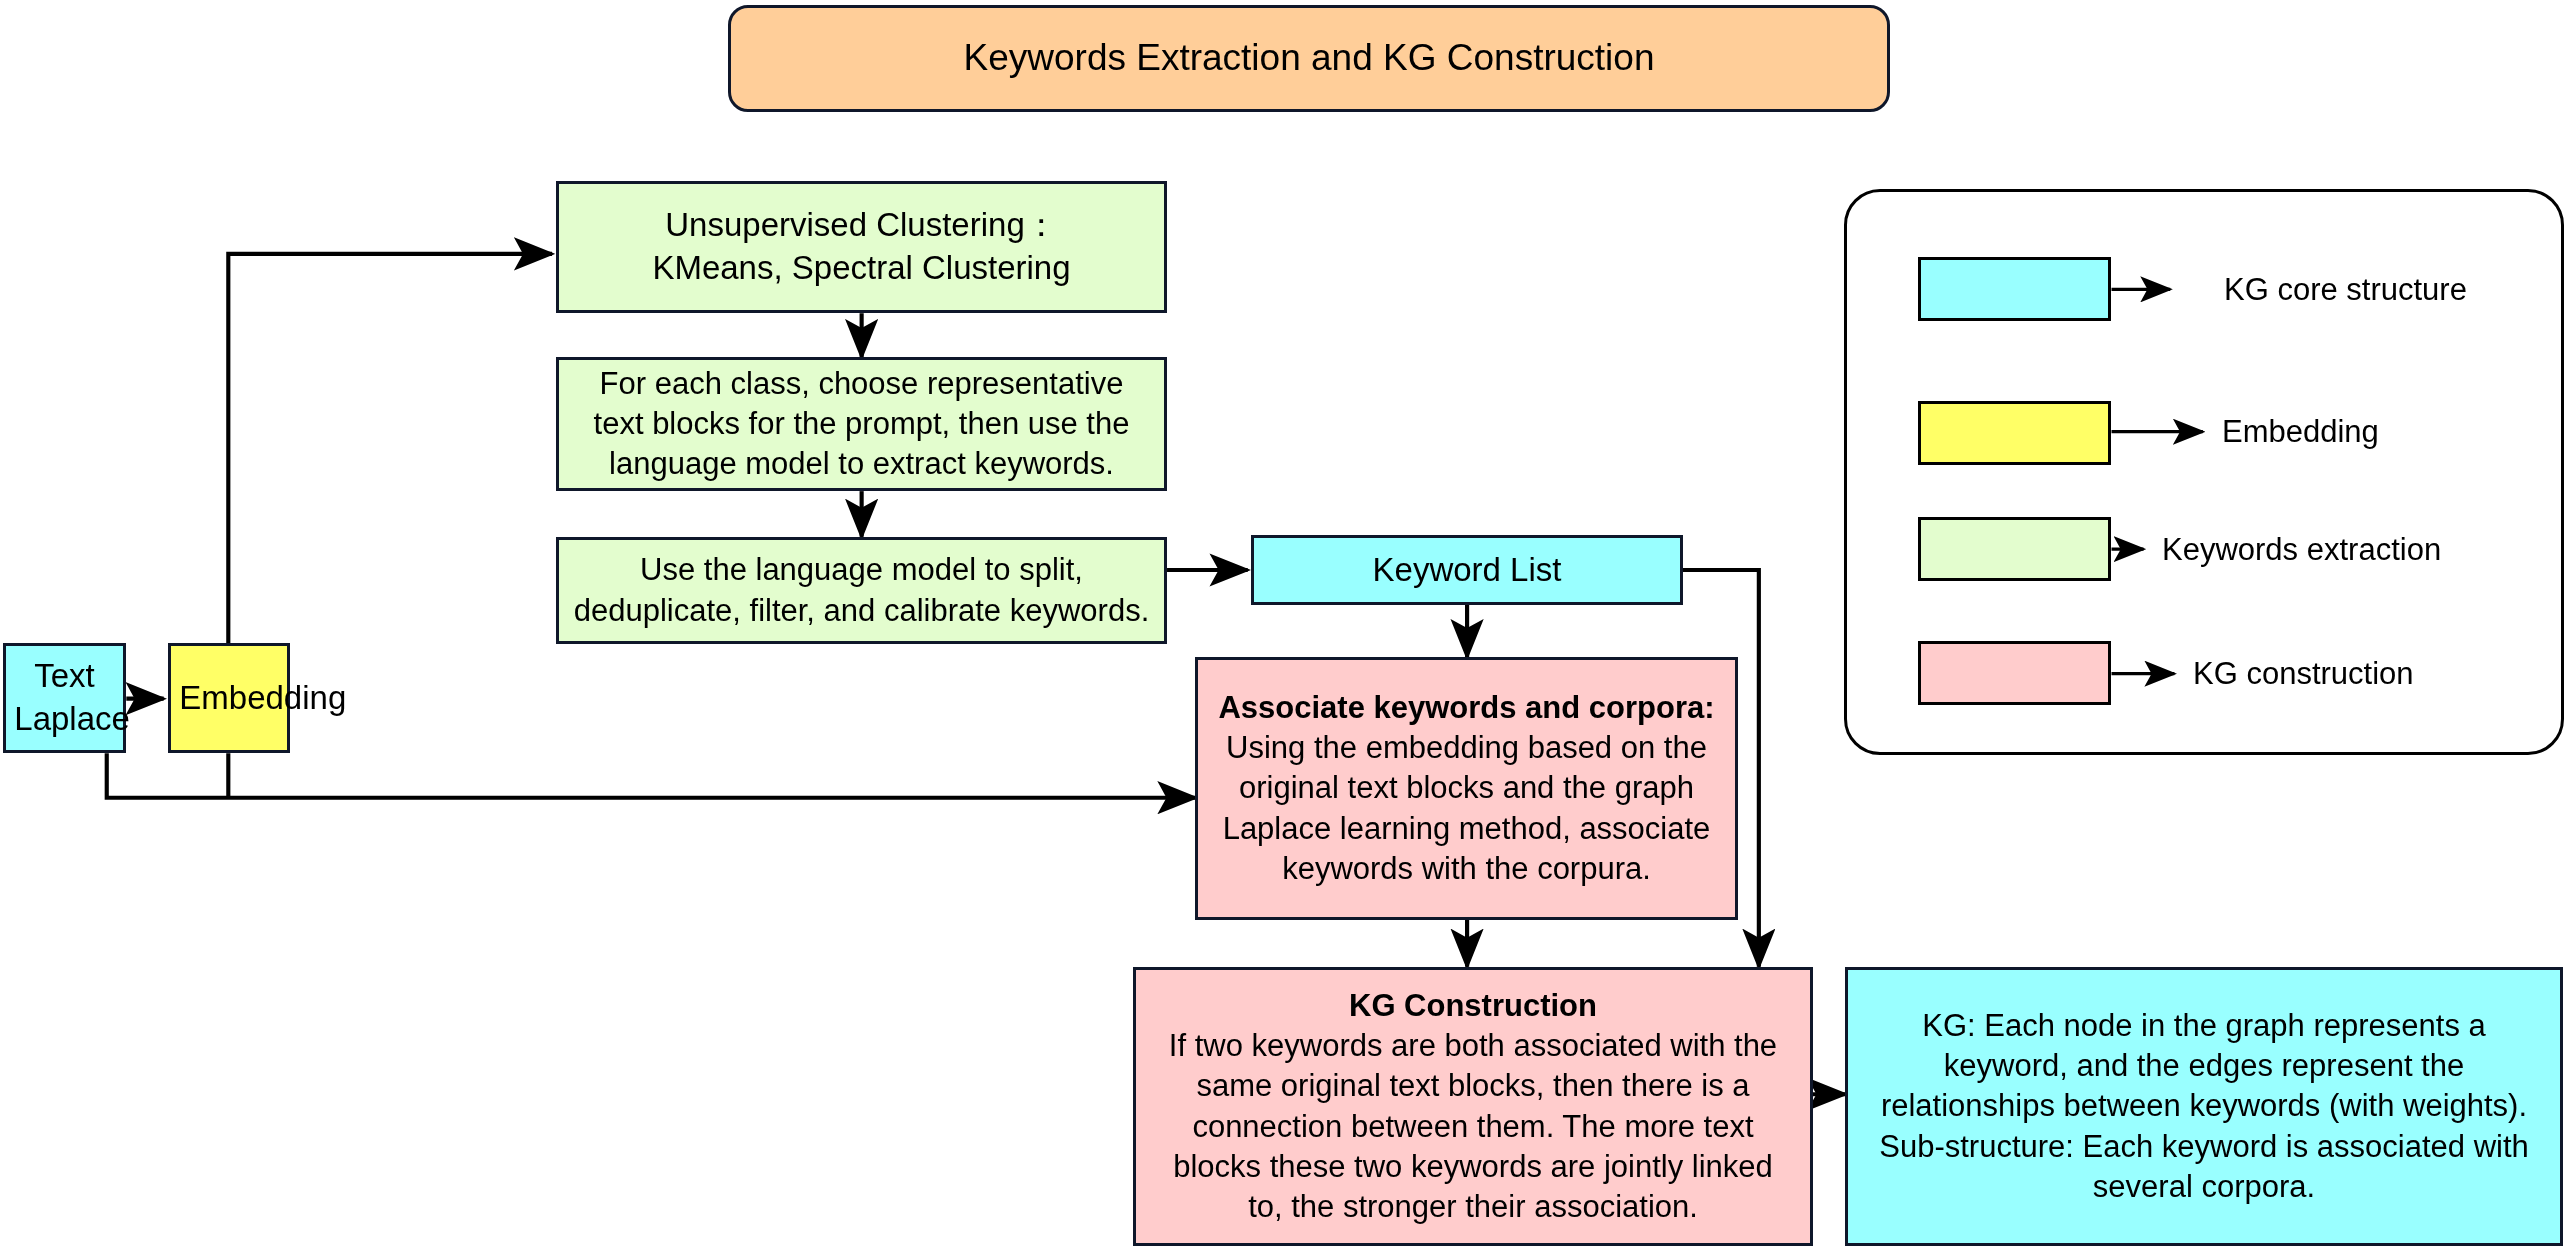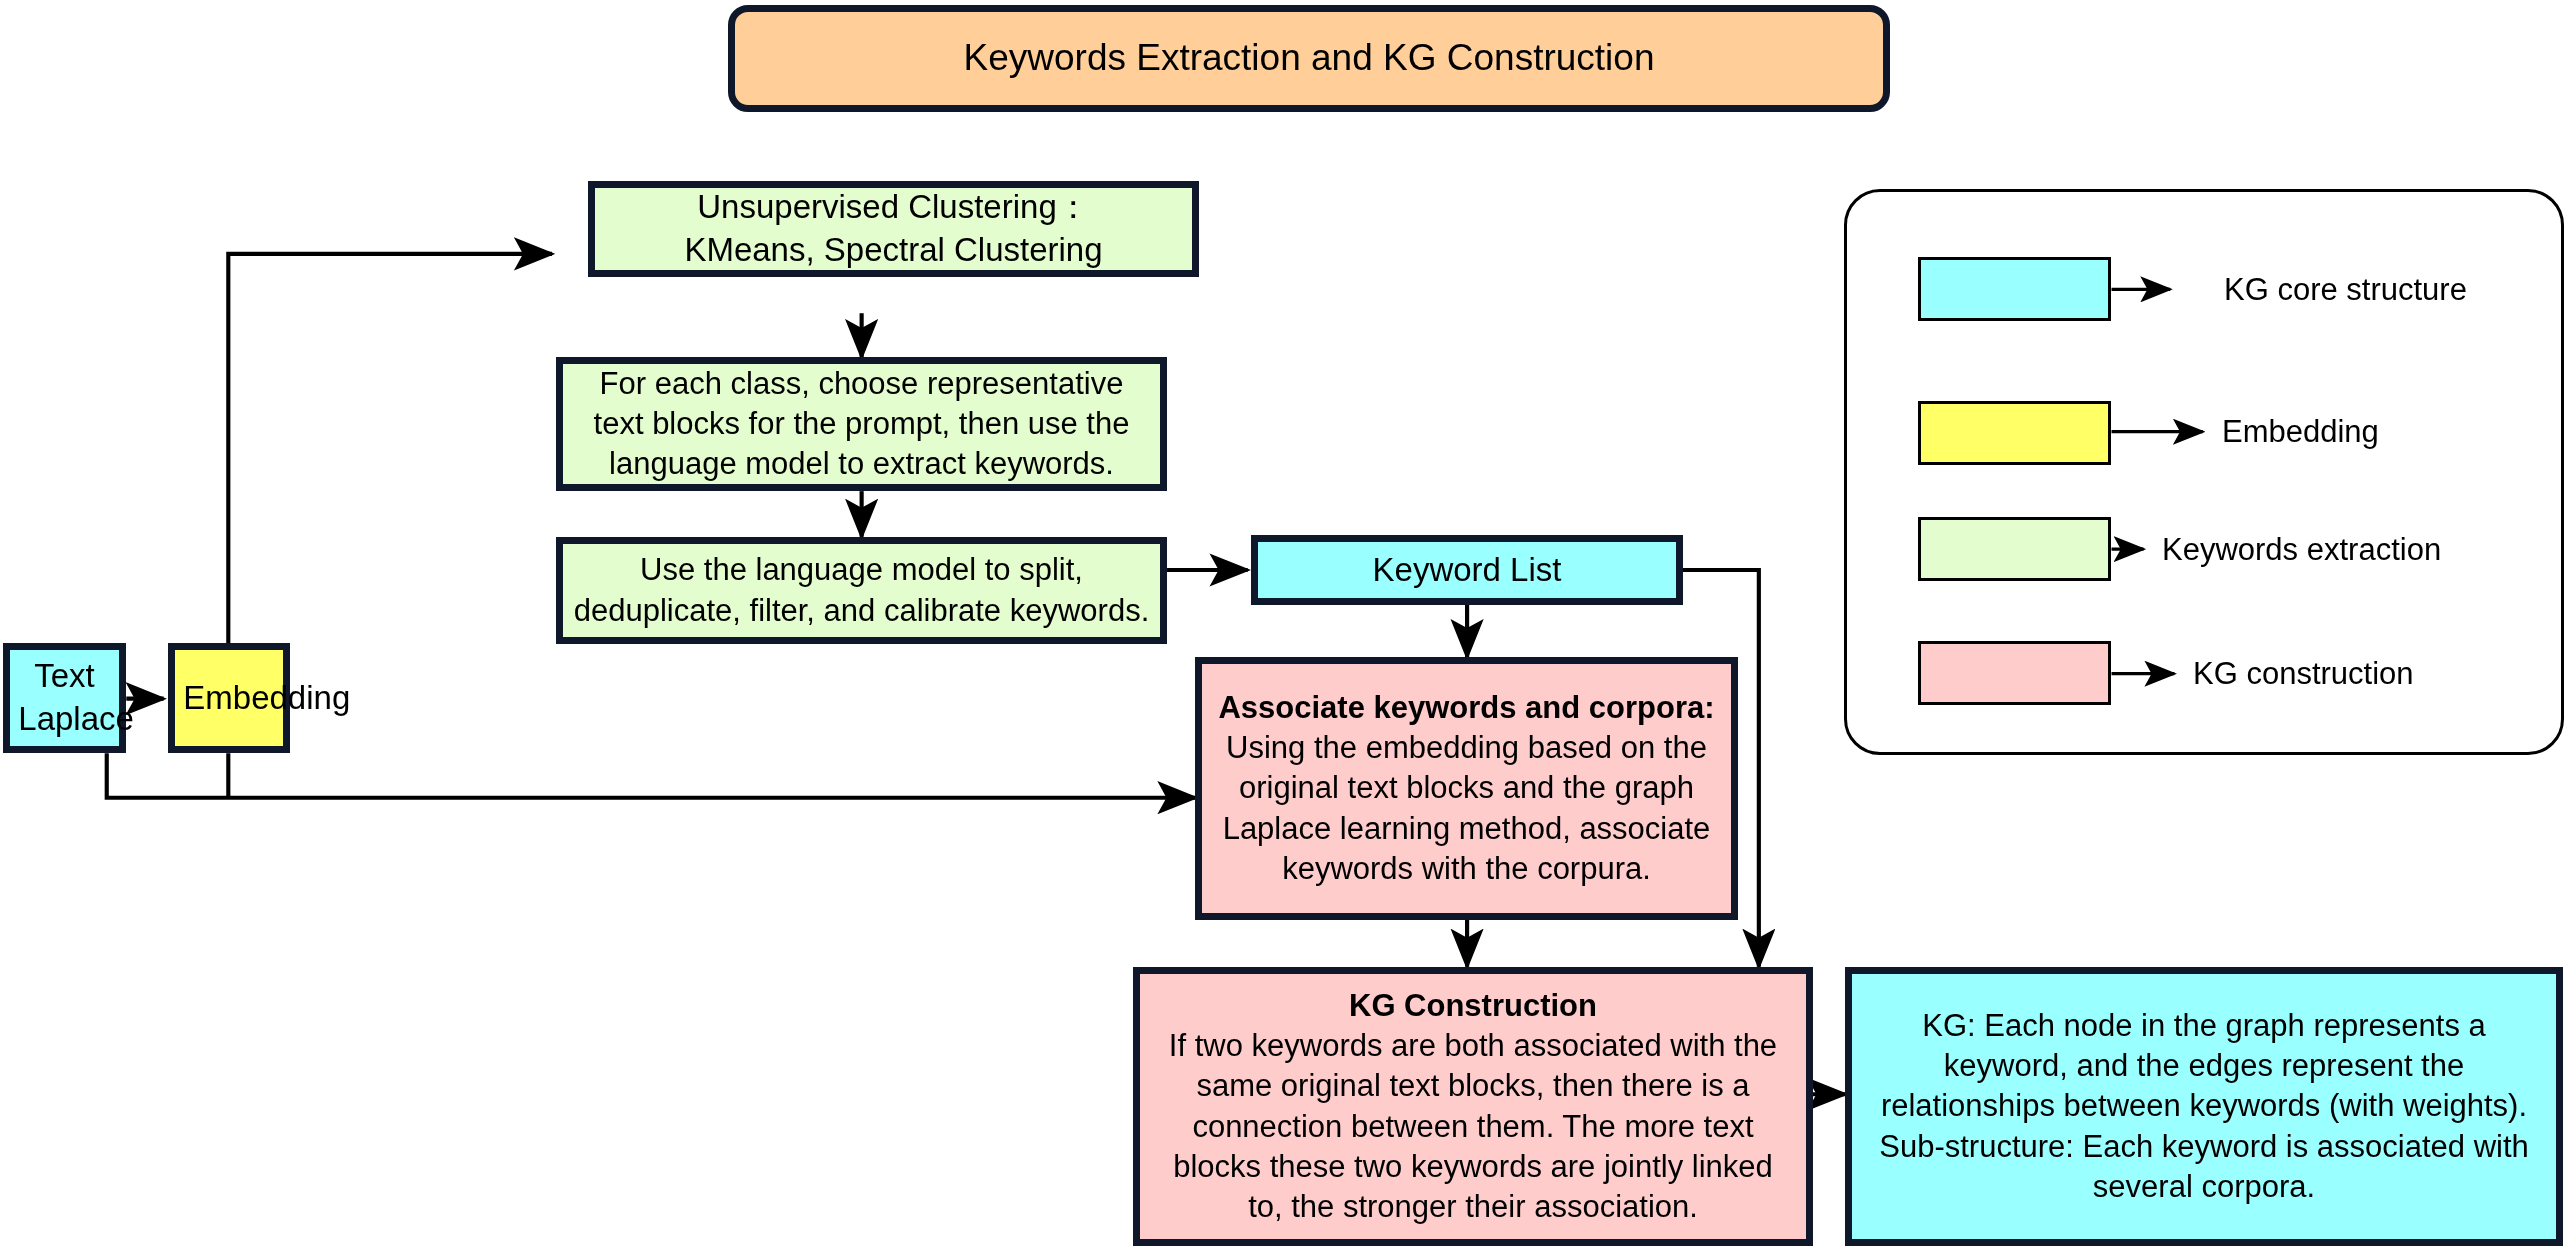--- a/index.html
+++ b/index.html
@@ -21,21 +21,21 @@
     position: absolute;
     left: 0;
     top: 0;
     width: 2576px;
     height: 1258px;
     pointer-events: none;
   }
   .node {
     position: absolute;
     box-sizing: border-box;
-    border: 7px solid #0f172a;
+    border: 3px solid #0f172a;
     display: flex;
     align-items: center;
     justify-content: center;
     text-align: center;
     color: #000000;
     line-height: 1.30;
     padding: 3.6px 8.3px;
   }
   .node .txt {
     width: 100%;
@@ -116,21 +116,21 @@
   </div>
 
   <div class="node cyan fs-lg" style="left:3px; top:643px; width:123px; height:110px;">
     <span class="txt">Text Laplace</span>
   </div>
 
   <div class="node yellow fs-lg" style="left:168px; top:643px; width:122px; height:110px;">
     <span class="txt">Embedding</span>
   </div>
 
-  <div class="node green fs-lg" style="left:588px; top:181px; width:611px; height:96px;align-items:center;">
+  <div class="node green fs-lg" style="left:556px; top:181px; width:611px; height:132px;align-items:center;">
     <span class="txt">
       <span>Unsupervised Clustering：</span><br>
       <span>KMeans, Spectral Clustering</span>
     </span>
   </div>
 
   <div class="node green fs-md" style="left:556px; top:357px; width:611px; height:134px;">
     <span class="txt">
       <span>For each class, choose representative</span><br>
       <span>text blocks for the prompt, then use the</span><br>

